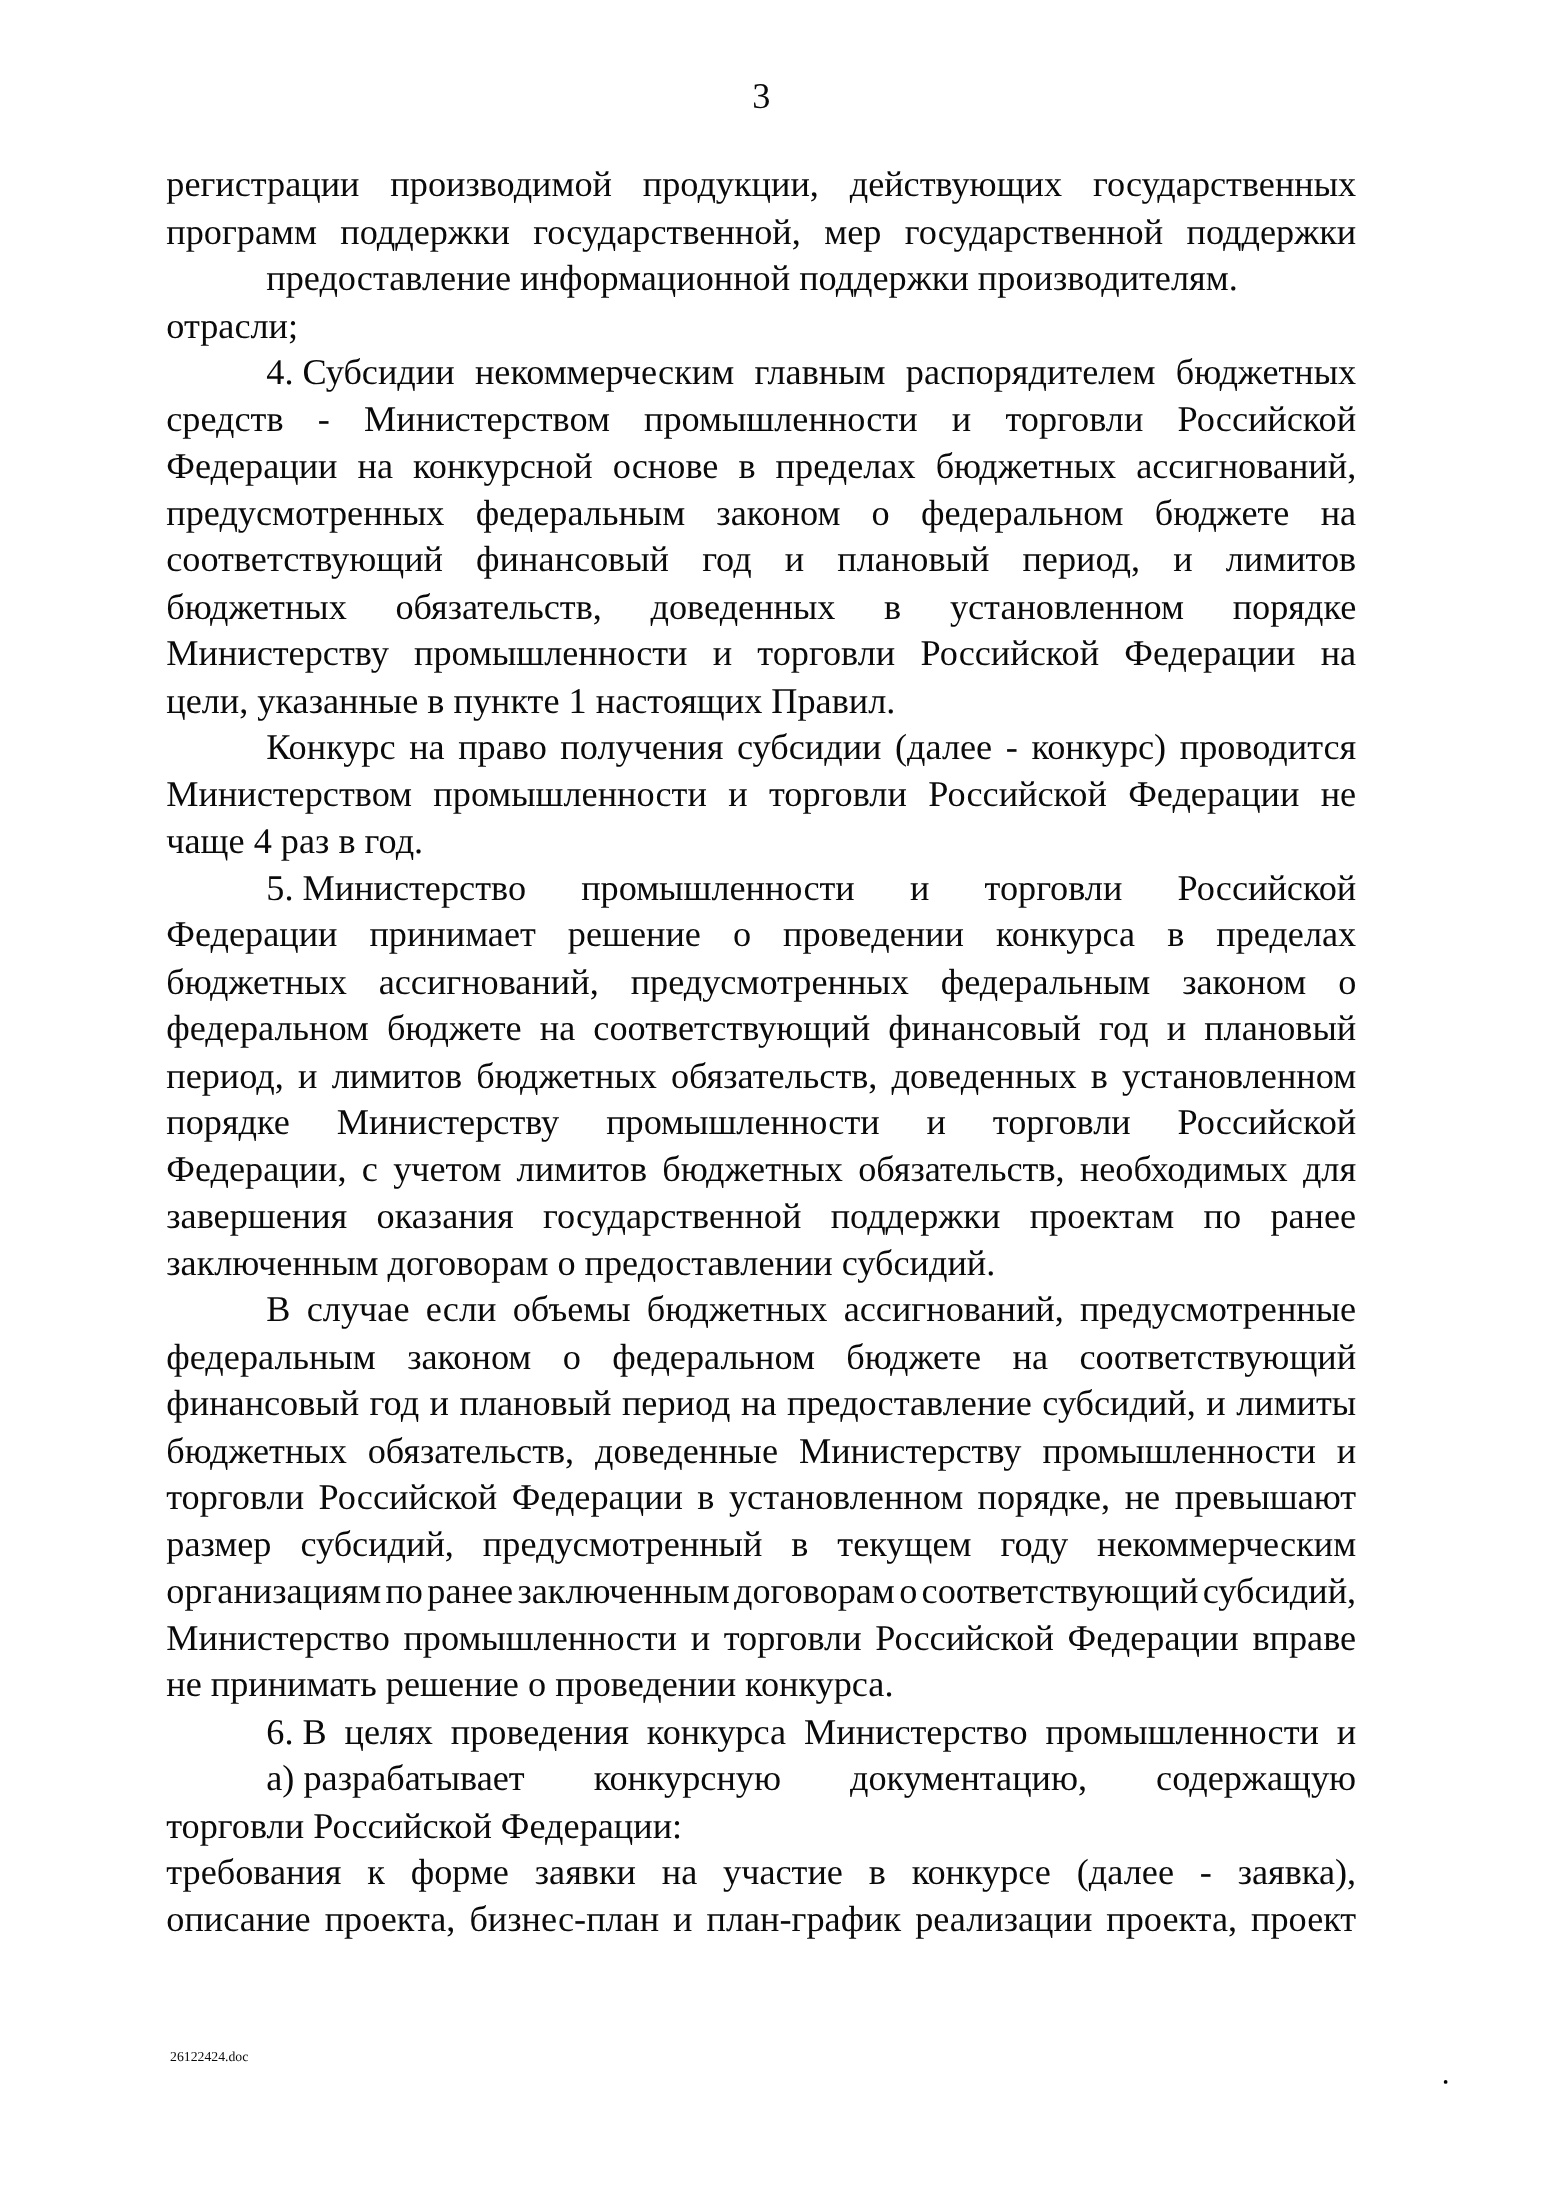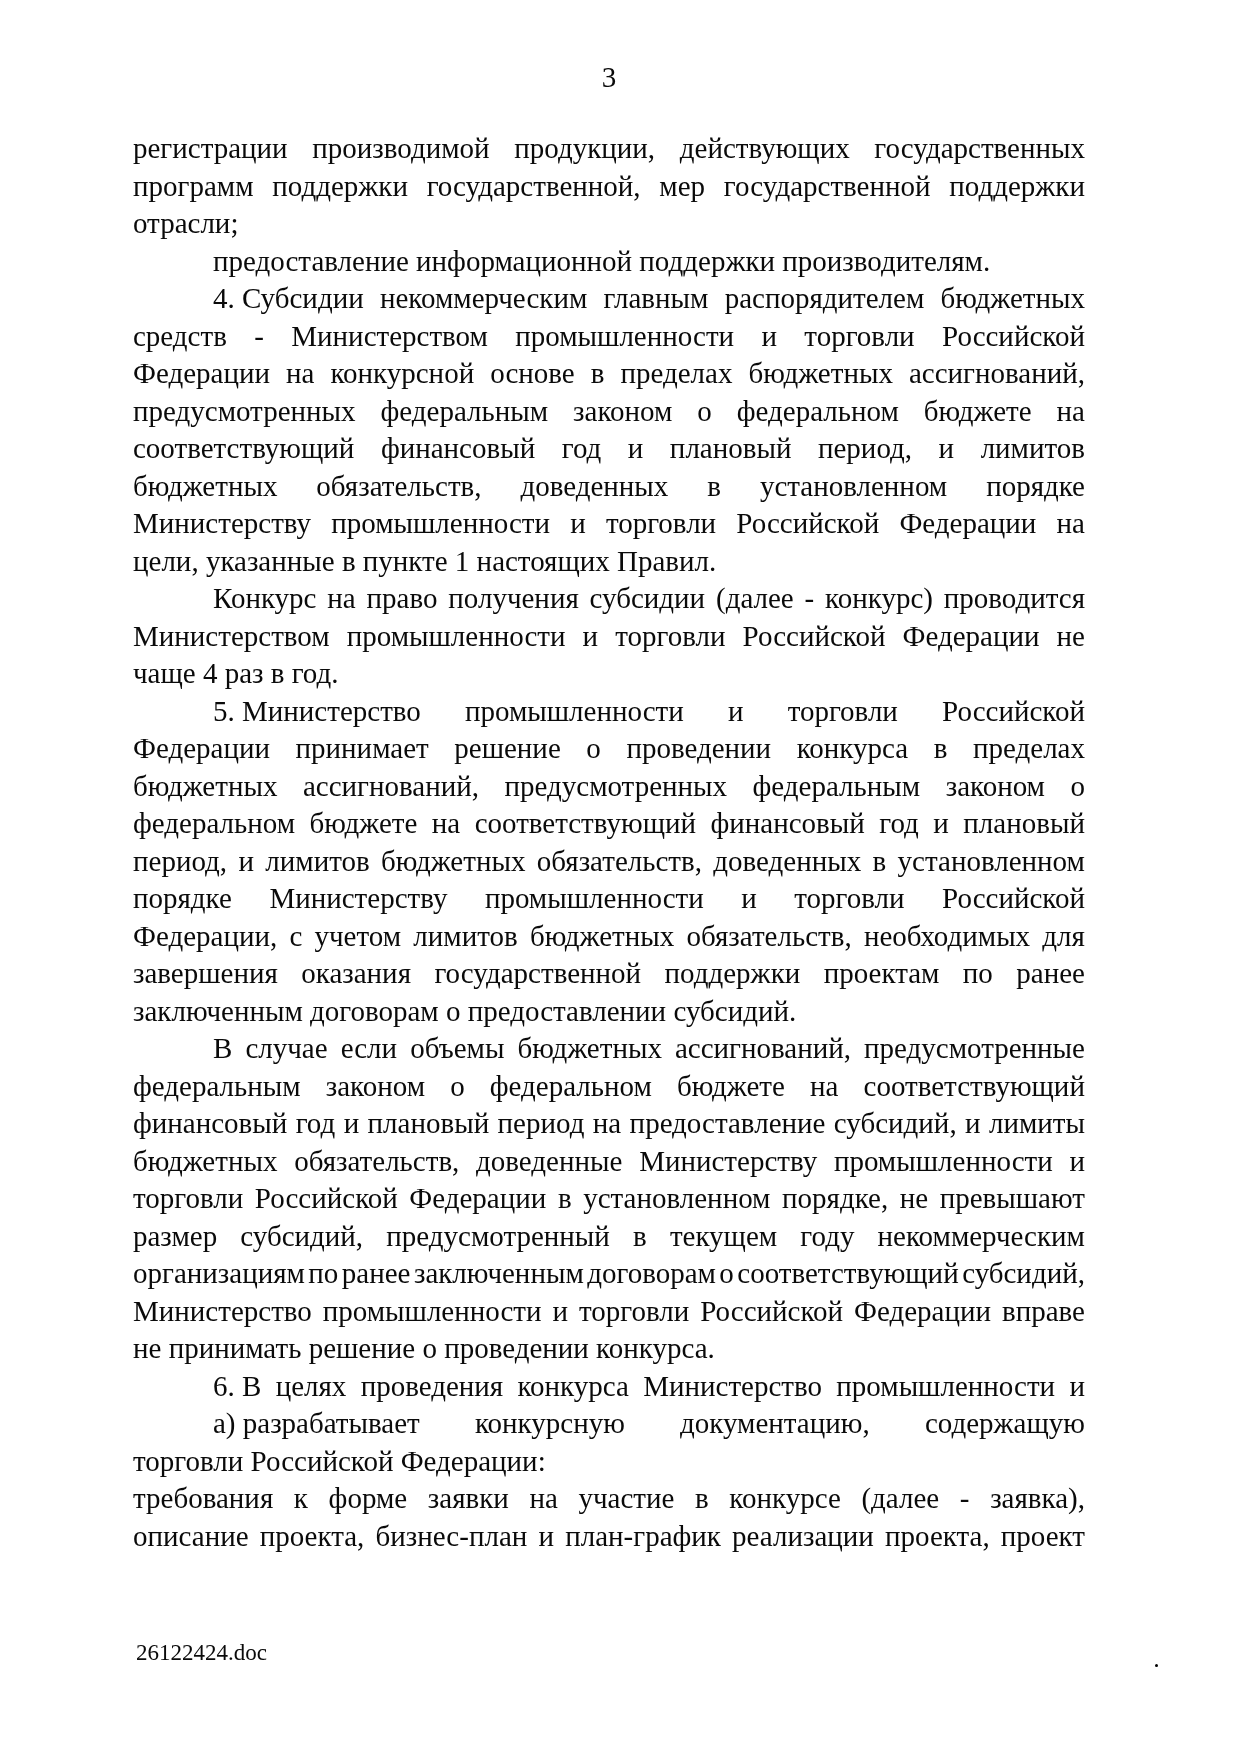--- a/index.html
+++ b/index.html
@@ -47,21 +47,21 @@
     flex-wrap: nowrap;
     justify-content: space-between;
   }
   .line.indent {
     padding-left: 80px;
   }
   .doc-footer {
     position: absolute;
     left: 136px;
     top: 1641px;
-    font-size: 23px;
+    font-size: 11px;
     line-height: 1;
   }
   .speck {
     position: absolute;
     left: 1155px;
     top: 1664px;
     width: 3px;
     height: 3px;
     background: #000;
     border-radius: 50%;
@@ -82,22 +82,22 @@
         <span>государственных</span>
       </div>
       <div class="line just">
         <span>программ</span>
         <span>поддержки</span>
         <span>государственной,</span>
         <span>мер</span>
         <span>государственной</span>
         <span>поддержки</span>
       </div>
+      <div class="line indent">предоставление информационной поддержки производителям.</div>
       <div class="line">отрасли;</div>
-      <div class="line indent">предоставление информационной поддержки производителям.</div>
       <div class="line indent just">
         <span>4.&nbsp;Субсидии</span>
         <span>некоммерческим</span>
         <span>главным</span>
         <span>распорядителем</span>
         <span>бюджетных</span>
       </div>
       <div class="line just">
         <span>средств</span>
         <span>-</span>

